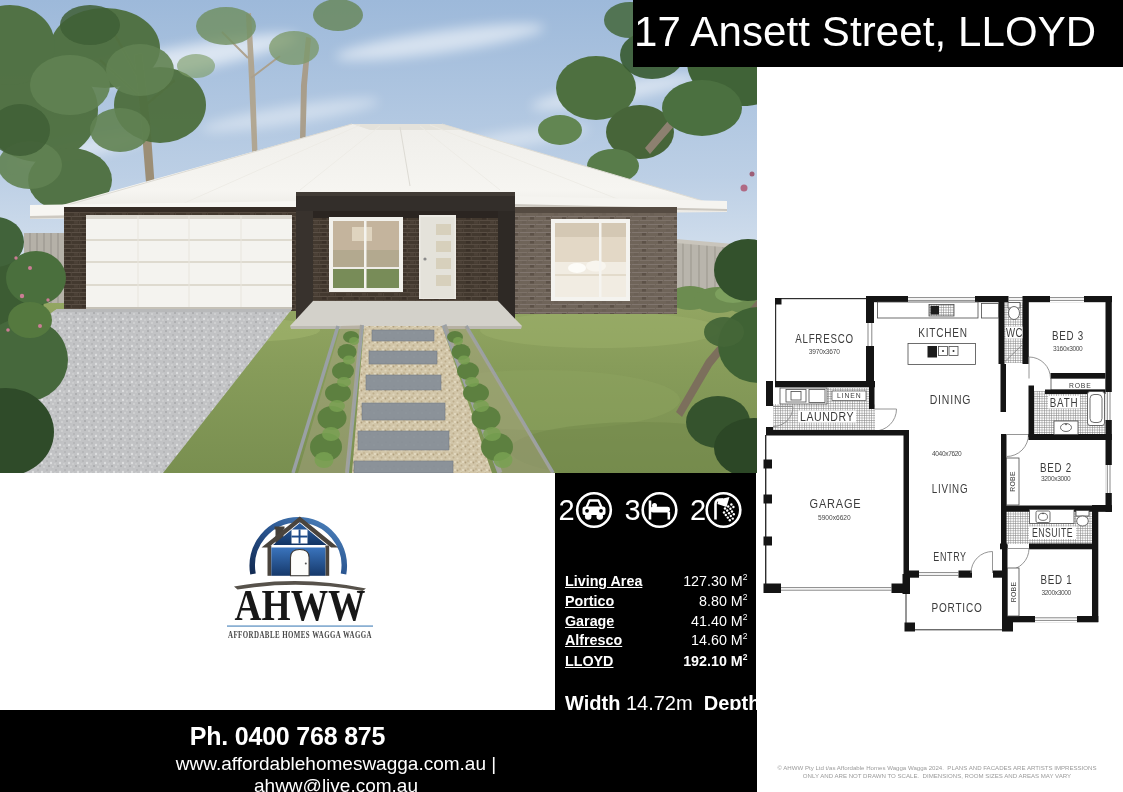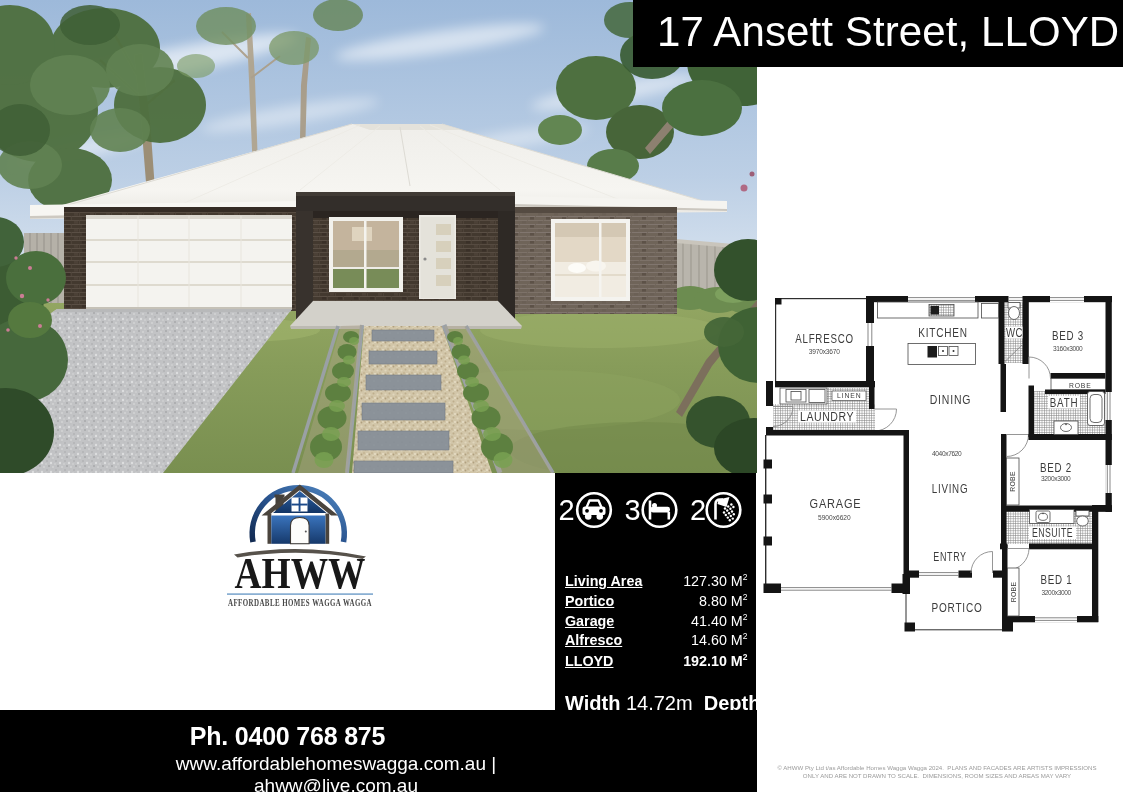--- a/index.html
+++ b/index.html
@@ -1,19 +1,19 @@
 <!DOCTYPE html>
 <html><head>
 <meta charset="utf-8">
 <style>
   html,body{margin:0;padding:0;width:1123px;height:792px;background:#ffffff;overflow:hidden;
     font-family:"Liberation Sans", sans-serif;}
   .abs{position:absolute;}
   #banner{position:absolute;left:633px;top:0;width:490px;height:67px;background:#000;
-    color:#fff;font-size:42px;line-height:64px;padding-left:24px;box-sizing:border-box;
+    color:#fff;font-size:42px;line-height:64px;padding-left:1px;box-sizing:border-box;
     letter-spacing:0.1px;white-space:nowrap;}
   #panel{position:absolute;left:555px;top:473px;width:201px;height:311px;background:#000;color:#fff;}
   #footerbar{position:absolute;left:0;top:710px;width:757px;height:96px;background:#000;color:#fff;}
   #phone{position:absolute;left:100px;top:12px;width:375px;text-align:center;
     font-size:25px;font-weight:bold;letter-spacing:-0.2px;}
   #web{position:absolute;left:136px;top:43px;width:400px;text-align:center;font-size:19px;}
   .prow{position:absolute;left:10px;right:8.5px;height:19.7px;font-size:14.3px;line-height:19.7px;}
   .prow .lab{float:left;font-weight:bold;text-decoration:underline;}
   .prow .val{float:right;text-align:center;}
   .prow sup{font-size:8.5px;vertical-align:super;line-height:0;}
@@ -667,21 +667,21 @@
 <text class="rm" x="950" y="561" textLength="33.5" lengthAdjust="spacingAndGlyphs">ENTRY</text>
 
 <text class="rm" x="1056.5" y="583.5" textLength="32" lengthAdjust="spacingAndGlyphs">BED 1</text>
 <text class="dim" x="1056.5" y="595" textLength="30">3200x3000</text>
 
 <text class="rm" x="957" y="611.5" textLength="51" lengthAdjust="spacingAndGlyphs">PORTICO</text>
 </svg>
 
 <div id="banner">17 Ansett Street, LLOYD</div>
 
-<div class="abs" style="left:220px;top:468px;width:160px;height:145px;">
+<div class="abs" style="left:220px;top:500px;width:160px;height:145px;">
 <svg width="160" height="145" viewBox="0 0 160 145" xmlns="http://www.w3.org/2000/svg">
 <defs>
   <linearGradient id="ringg" x1="0" y1="1" x2="1" y2="0">
     <stop offset="0" stop-color="#122a52"></stop>
           <stop offset="0.5" stop-color="#2a5590"></stop>
     <stop offset="1" stop-color="#5288c2"></stop>
   </linearGradient>
   <linearGradient id="houseg" x1="0" y1="0" x2="0" y2="1">
     <stop offset="0" stop-color="#3a74bd"></stop>
           <stop offset="1" stop-color="#16396b"></stop>

